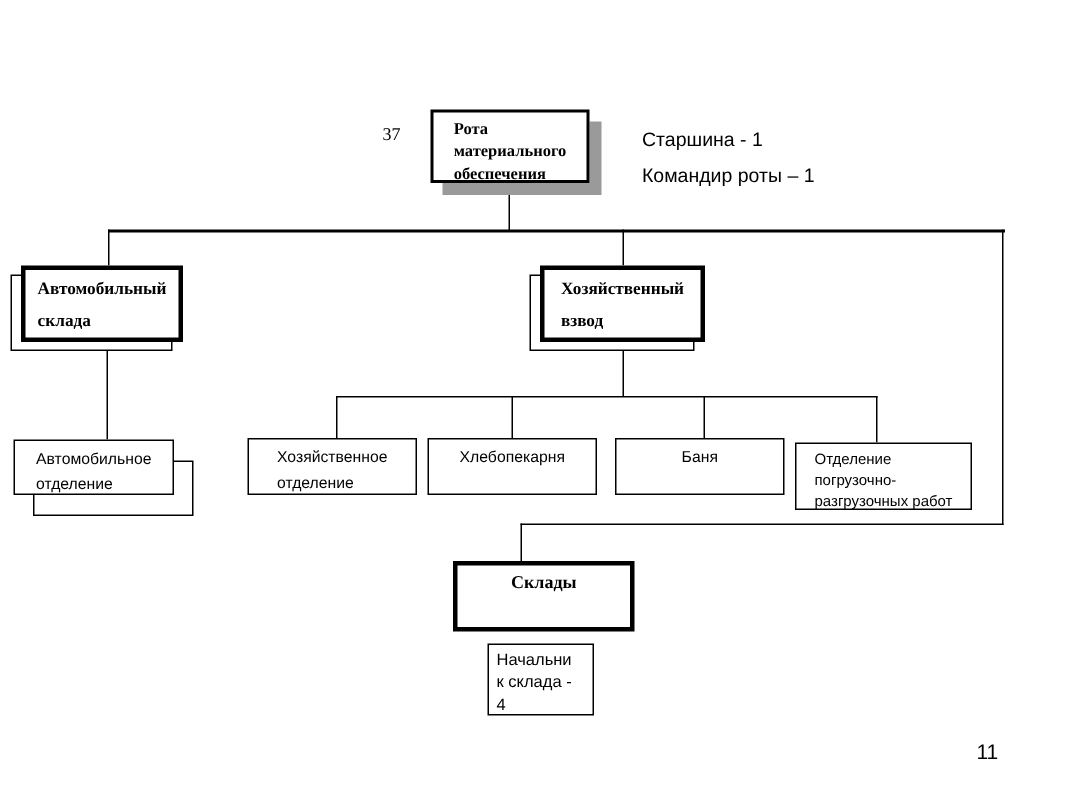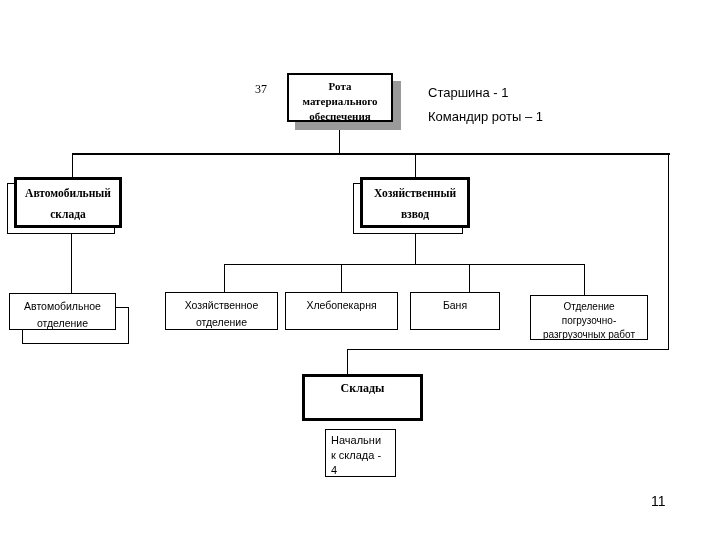--- a/index.html
+++ b/index.html
@@ -20,21 +20,21 @@
     position: absolute;
     background: #000;
   }
   .box {
     position: absolute;
     background: #fff;
     border: 1px solid #000;
     box-sizing: border-box;
     display: flex;
     justify-content: center;
-    text-align: center;
+    text-align: left;
   }
   .box .lbl {
     white-space: pre-line;
   }
   .thick {
     border-width: 3px;
   }
   .root-box {
     border-width: 2px;
     box-shadow: 8px 8px 0 0 #9a9a9a;
@@ -152,21 +152,21 @@
 
   <div class="box dept" style="left:165px; top:292px; width:113px; height:38px;">
     <span class="lbl">Хозяйственное
 отделение</span>
   </div>
 
   <div class="box dept" style="left:285px; top:292px; width:113px; height:38px;">
     <span class="lbl">Хлебопекарня</span>
   </div>
 
-  <div class="box dept" style="left:410px; top:292px; width:90px; height:38px;">
+  <div class="box dept" style="left:410px; top:292px; width:113px; height:38px;">
     <span class="lbl">Баня</span>
   </div>
 
   <div class="box dept-small" style="left:530px; top:295px; width:118px; height:45px;">
     <span class="lbl">Отделение
 погрузочно-
 разгрузочных работ</span>
   </div>
 
   <div class="box sklady" style="left:302px; top:374px; width:121px; height:47px;">

